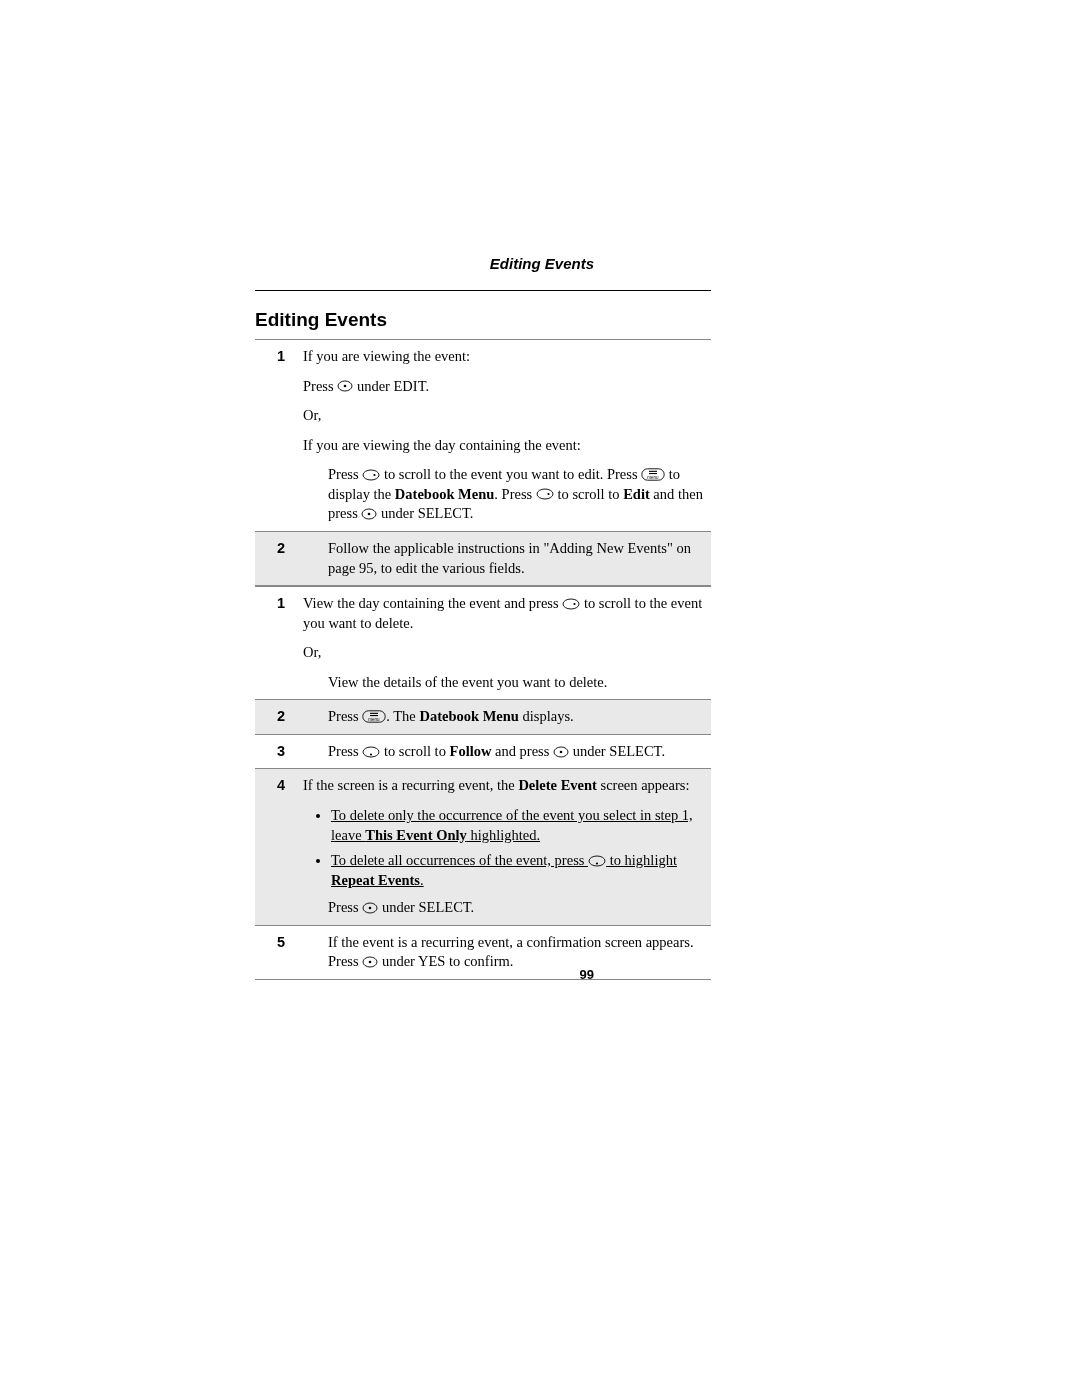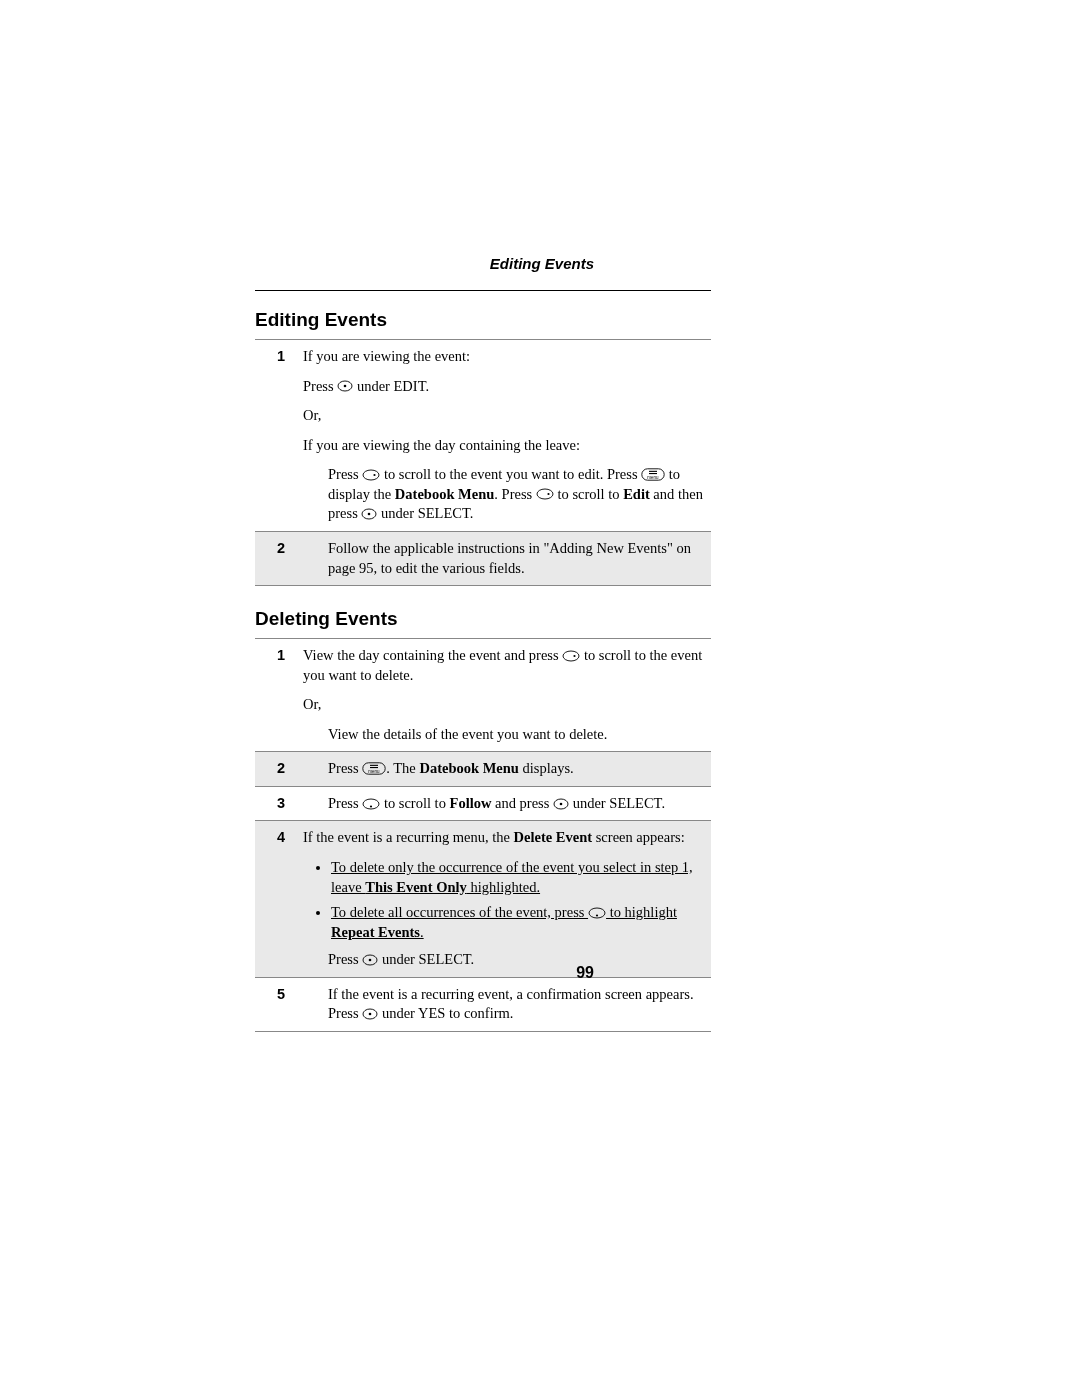--- a/index.html
+++ b/index.html
@@ -67,21 +67,21 @@
   p { margin: 0 0 10px 0; }
   p:last-child { margin-bottom: 0; margin-left: 25px; }
   ul { margin: 6px 0 8px 0; padding-left: 28px; text-decoration: underline; }
   li { margin-bottom: 6px; }
   .pagenum {
     position: absolute;
     right: 270px;
     bottom: 415px;
     font-family: Arial, Helvetica, sans-serif;
     font-weight: bold;
-    font-size: 16px;
+    font-size: 13px;
   }
   .icon {
     display: inline-block;
     vertical-align: middle;
     position: relative;
     top: -1px;
   }
   .icon svg { display: block; }
 </style>
 </head>
@@ -101,21 +101,21 @@
         <td class="num">1</td>
         <td>
           <p>If you are viewing the event:</p>
           <p>
             <span>Press </span><span class="icon"><svg width="16" height="12" viewBox="0 0 16 12">
                     <ellipse cx="8" cy="6" rx="7" ry="5" fill="none" stroke="#000" stroke-width="0.9"></ellipse>
                     <circle cx="8" cy="6" r="1.3" fill="#000"></circle>
                   </svg></span><span> under EDIT.</span>
           </p>
           <p>Or,</p>
-          <p>If you are viewing the day containing the leave:</p>
+          <p>If you are viewing the day containing the event:</p>
           <p>
             <span>Press </span><span class="icon"><svg width="18" height="12" viewBox="0 0 18 12">
                     <ellipse cx="9" cy="6" rx="8" ry="5" fill="none" stroke="#000" stroke-width="0.9"></ellipse>
                     <circle cx="12.5" cy="6" r="1.1" fill="#000"></circle>
                   </svg></span><span> to scroll to the event you want to edit. Press </span><span class="icon"><svg width="24" height="13" viewBox="0 0 24 13">
                     <rect x="0.8" y="0.8" width="22.4" height="11.4" rx="5.7" fill="none" stroke="#000" stroke-width="0.9"></rect>
                     <rect x="8" y="2.8" width="8" height="1.1" fill="#000"></rect>
                     <rect x="8" y="5" width="8" height="1.1" fill="#000"></rect>
                     <text x="12" y="10.5" font-size="4.5" font-family="Arial" text-anchor="middle">menu</text>
                   </svg></span><span> to display the </span><b>Datebook Menu</b><span>. Press </span><span class="icon"><svg width="18" height="12" viewBox="0 0 18 12">
@@ -130,21 +130,20 @@
       </tr>
       <tr class="shade">
         <td class="num">2</td>
         <td>
           <p>Follow the applicable instructions in "Adding New Events" on page 95, to edit the various fields.</p>
         </td>
       </tr>
     </tbody>
       </table>
 
-    <h2 style="margin-top:22px">Deleting Events</h2>
 
     <table class="steps">
       <tbody>
           <tr>
         <td class="num">1</td>
         <td>
           <p>
             <span>View the day containing the event and press </span><span class="icon"><svg width="18" height="12" viewBox="0 0 18 12">
                     <ellipse cx="9" cy="6" rx="8" ry="5" fill="none" stroke="#000" stroke-width="0.9"></ellipse>
                     <circle cx="12.5" cy="6" r="1.1" fill="#000"></circle>
@@ -178,21 +177,21 @@
                     <ellipse cx="8" cy="6" rx="7" ry="5" fill="none" stroke="#000" stroke-width="0.9"></ellipse>
                     <circle cx="8" cy="6" r="1.3" fill="#000"></circle>
                   </svg></span><span> under SELECT.</span>
           </p>
         </td>
       </tr>
       <tr class="shade">
         <td class="num">4</td>
         <td>
           <p>
-            <span>If the event is a recurring menu, the </span><b>Delete Event</b><span> screen appears:</span>
+            <span>If the screen is a recurring event, the </span><b>Delete Event</b><span> screen appears:</span>
           </p>
           <ul>
             <li>
               <span>To delete only the occurrence of the event you select in step 1, leave </span><b>This Event Only</b><span> highlighted.</span>
             </li>
             <li>
               <span>To delete all occurrences of the event, press </span><span class="icon"><svg width="18" height="12" viewBox="0 0 18 12">
                       <ellipse cx="9" cy="6" rx="8" ry="5" fill="none" stroke="#000" stroke-width="0.9"></ellipse>
                       <circle cx="9" cy="8.5" r="1.1" fill="#000"></circle>
                     </svg></span><span> to highlight </span><b>Repeat Events</b><span>.</span>

